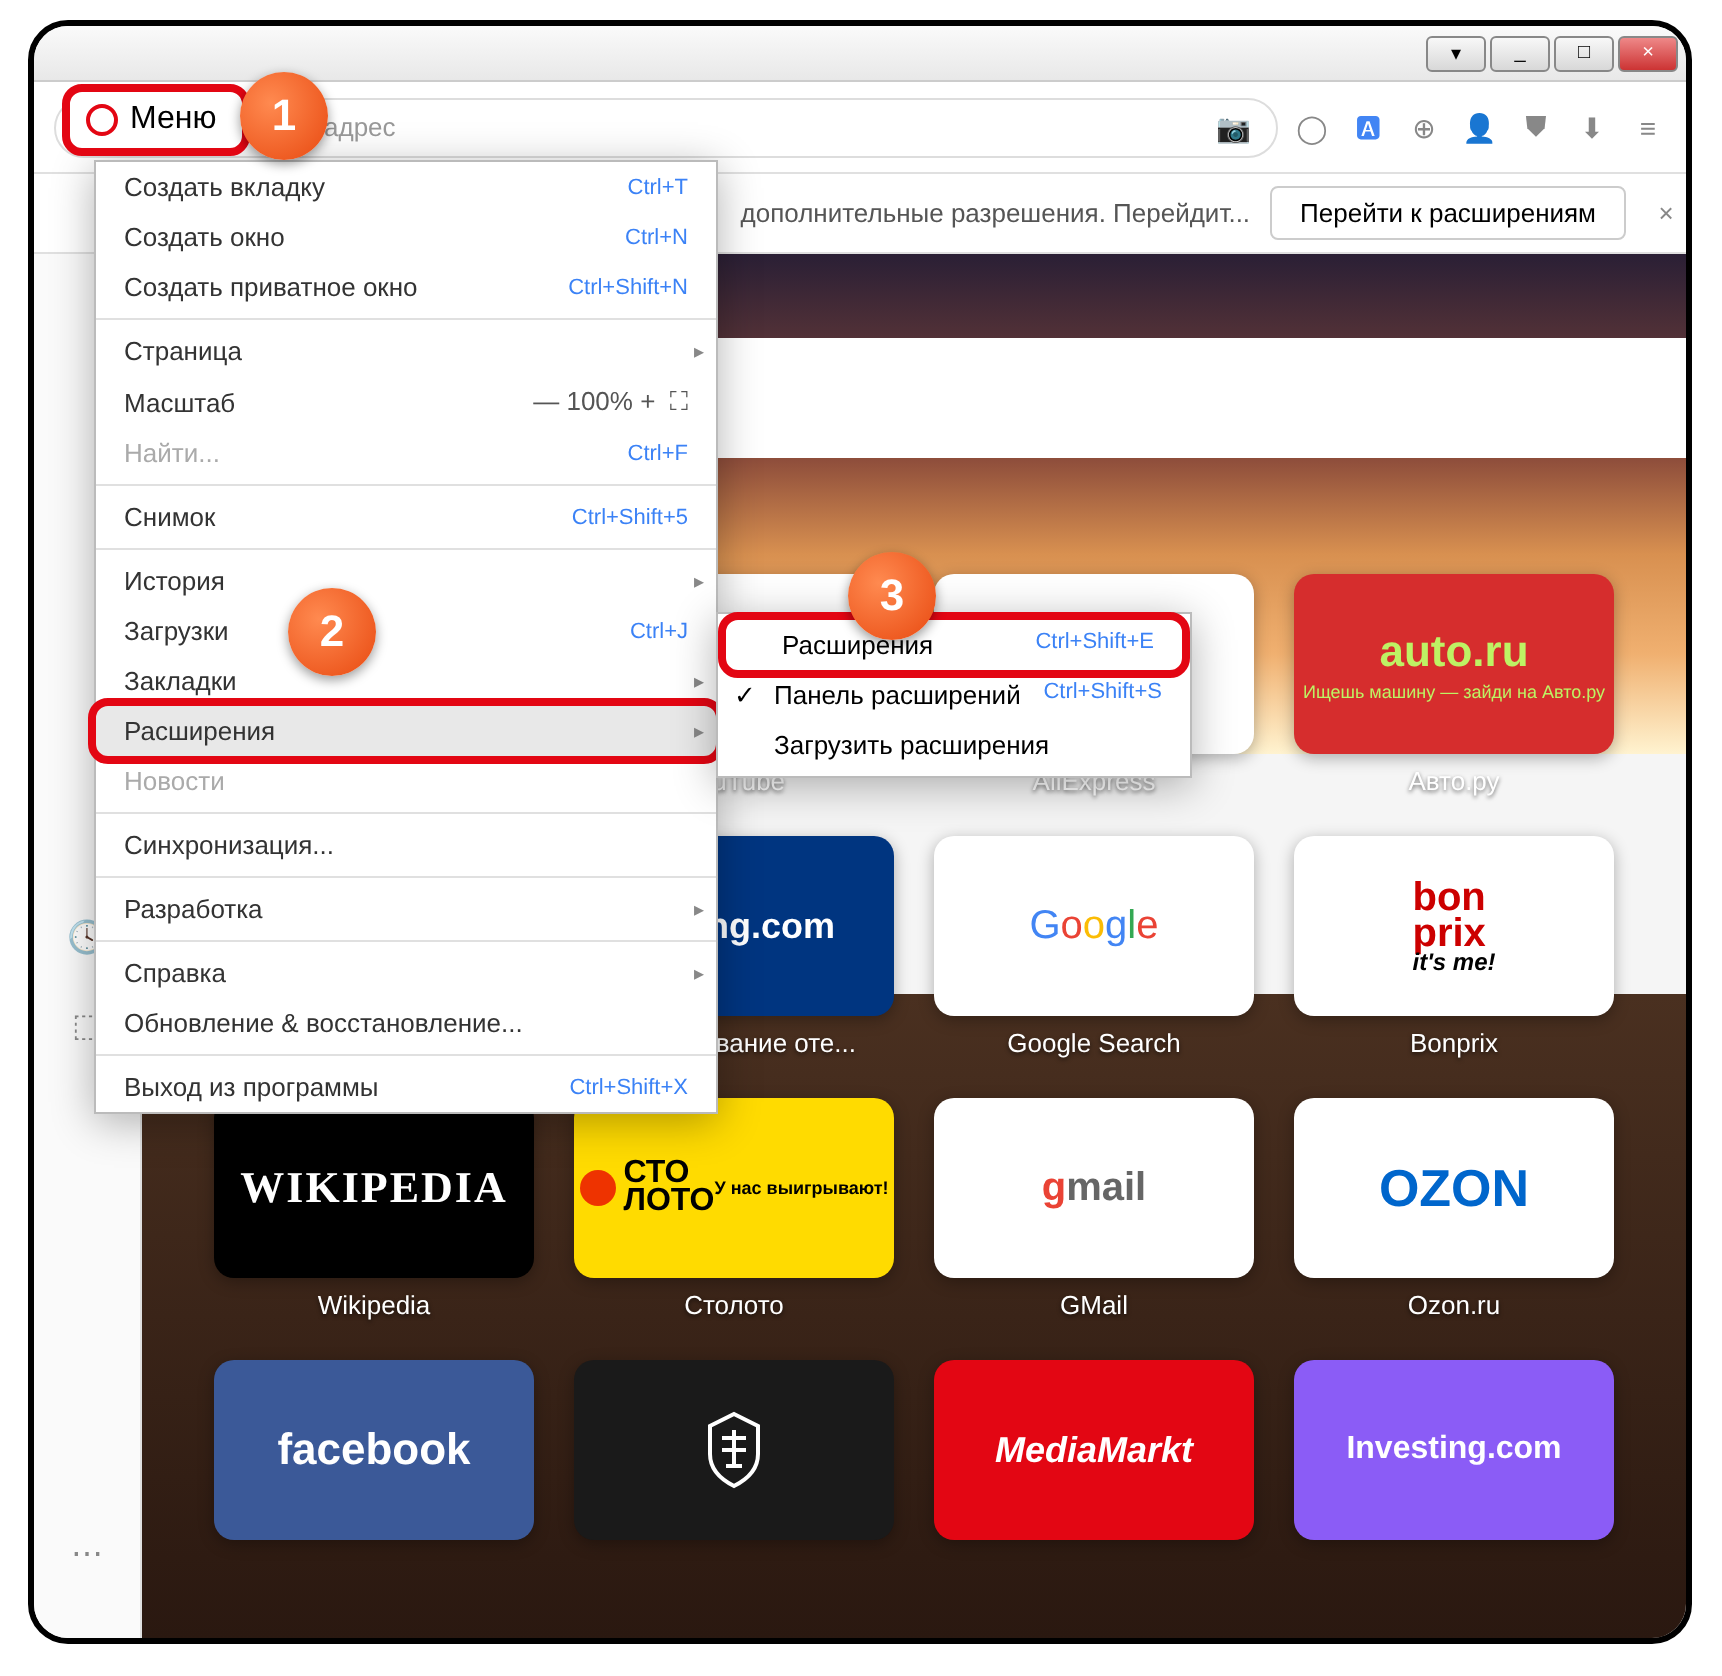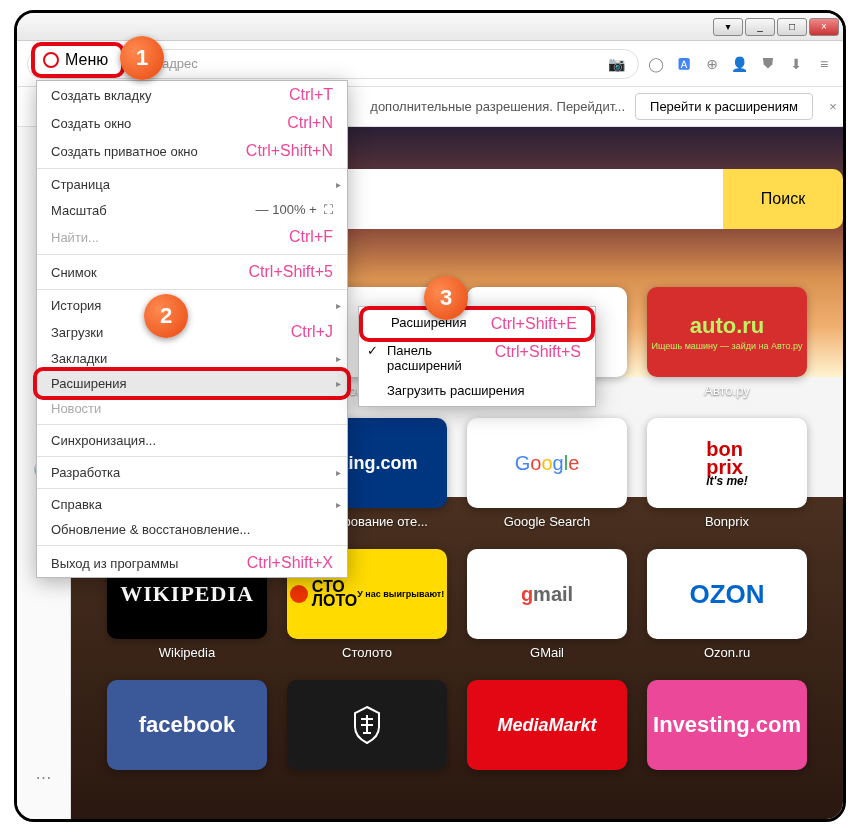--- a/index.html
+++ b/index.html
@@ -27,34 +27,34 @@
 .tilelabel{color:#fff;font-size:13px;text-shadow:0 1px 2px rgba(0,0,0,.6)}
 .tile.autoru{background:#d62d2d;color:#bef264;flex-direction:column;gap:2px}
 .tile.autoru .sub{font-size:9px;font-weight:normal}
 .tile.bonprix{color:#c00;font-family:cursive}
 .tile.wiki{background:#000;color:#fff;font-family:Georgia,serif;font-size:22px;letter-spacing:1px}
 .tile.stoloto{background:#ffdb00;flex-direction:row}
 .tile.ozon{color:#0066cc;font-size:26px;font-weight:900}
 .tile.fb{background:#3b5998;color:#fff;font-size:22px}
 .tile.wot{background:#1a1a1a;color:#fff}
 .tile.mm{background:#e30613;color:#fff;font-style:italic;font-size:18px}
-.tile.inv{background:#ec4899;color:#fff;font-size:22px}
+.tile.inv{background:#8b5cf6;color:#fff;font-size:16px}
 .tile.booking{background:#003580;color:#fff;font-size:18px}
 .sidebar{position:absolute;left:0;top:114px;bottom:0;width:54px;background:#fafafa;border-right:1px solid #e0e0e0;display:flex;flex-direction:column;align-items:center;padding-top:10px;gap:20px}
 .sideicon{width:24px;height:24px;color:#888;display:flex;align-items:center;justify-content:center;position:relative}
 .sideicon.reddot::after{content:"";position:absolute;top:0;right:0;width:6px;height:6px;background:#e30;border-radius:50%}
 .sidebar .dots{margin-top:auto;margin-bottom:30px}
-.menu{position:absolute;left:36px;top:48px;width:312px;background:#fff;border:1px solid #bbb;box-shadow:0 4px 20px rgba(0,0,0,.3);font-size:13px;color:#333}
+.menu{position:absolute;left:47px;top:48px;width:312px;background:#fff;border:1px solid #bbb;box-shadow:0 4px 20px rgba(0,0,0,.3);font-size:13px;color:#333}
 .menubtn{position:absolute;left:31px;top:42px;width:94px;height:36px;background:#fff;border:4px solid #e30613;border-radius:10px;display:flex;align-items:center;gap:6px;padding:0 8px;z-index:20}
 .operalogo{width:16px;height:16px;border:2px solid #e30613;border-radius:50%}
 .menuitem{display:flex;justify-content:space-between;align-items:center;padding:5px 14px;cursor:pointer;position:relative}
 .menuitem.disabled{color:#aaa}
 .menuitem.highlighted{background:#e8e8e8}
 .menusep{height:1px;background:#e0e0e0;margin:3px 0}
-.shortcut{color:#ec4899;font-size:16px}
+.shortcut{color:#3b82f6;font-size:11px}
 .submarker{position:absolute;right:6px;color:#888;font-size:10px}
 .menuitem.ext{border:4px solid #e30613;border-radius:10px;margin:-4px}
 .submenu{position:absolute;left:358px;top:306px;width:238px;background:#fff;border:1px solid #bbb;box-shadow:0 4px 20px rgba(0,0,0,.3);font-size:13px;padding:3px 0;z-index:15}
 .submenuitem{display:flex;justify-content:space-between;padding:5px 14px 5px 28px;cursor:pointer;position:relative}
 .submenuitem.hl{border:4px solid #e30613;border-radius:10px;margin:-4px 0}
 .submenuitem .check{position:absolute;left:8px}
 .stepnum{position:absolute;width:44px;height:44px;background:radial-gradient(circle at 35% 35%,#ff8a50,#e84910);border-radius:50%;display:flex;align-items:center;justify-content:center;color:#fff;font-size:22px;font-weight:bold;box-shadow:0 2px 6px rgba(0,0,0,.4);z-index:30}
 .google-g{font-weight:normal}
 .g1{color:#4285f4}.g2{color:#ea4335}.g3{color:#fbbc05}.g4{color:#4285f4}.g5{color:#34a853}.g6{color:#ea4335}
 .gmail-g{color:#ea4335;font-weight:bold}.gmail-rest{color:#666}
@@ -99,21 +99,20 @@
     <div class="sideicon">🕓</div>
     <div class="sideicon reddot">⬚</div>
     <div class="sideicon dots">⋯</div>
   </div>
 
   <div class="content">
     <div class="sky"></div>
     <div class="darkbg"></div>
     <div class="searchbar">
       <div class="searchinput">рнете</div>
-      <div class="searchbtn">Поиск</div>
     </div>
     <div class="tiles">
       <div class="tilerow">
         <div class="tilecol" style="visibility:hidden">
             <div class="tile"></div>
             <div class="tilelabel">.</div>
           </div>
         <div class="tilecol">
             <div class="tile" style="background:#fff;color:#ff0000">▶</div>
             <div class="tilelabel">YouTube</div>

